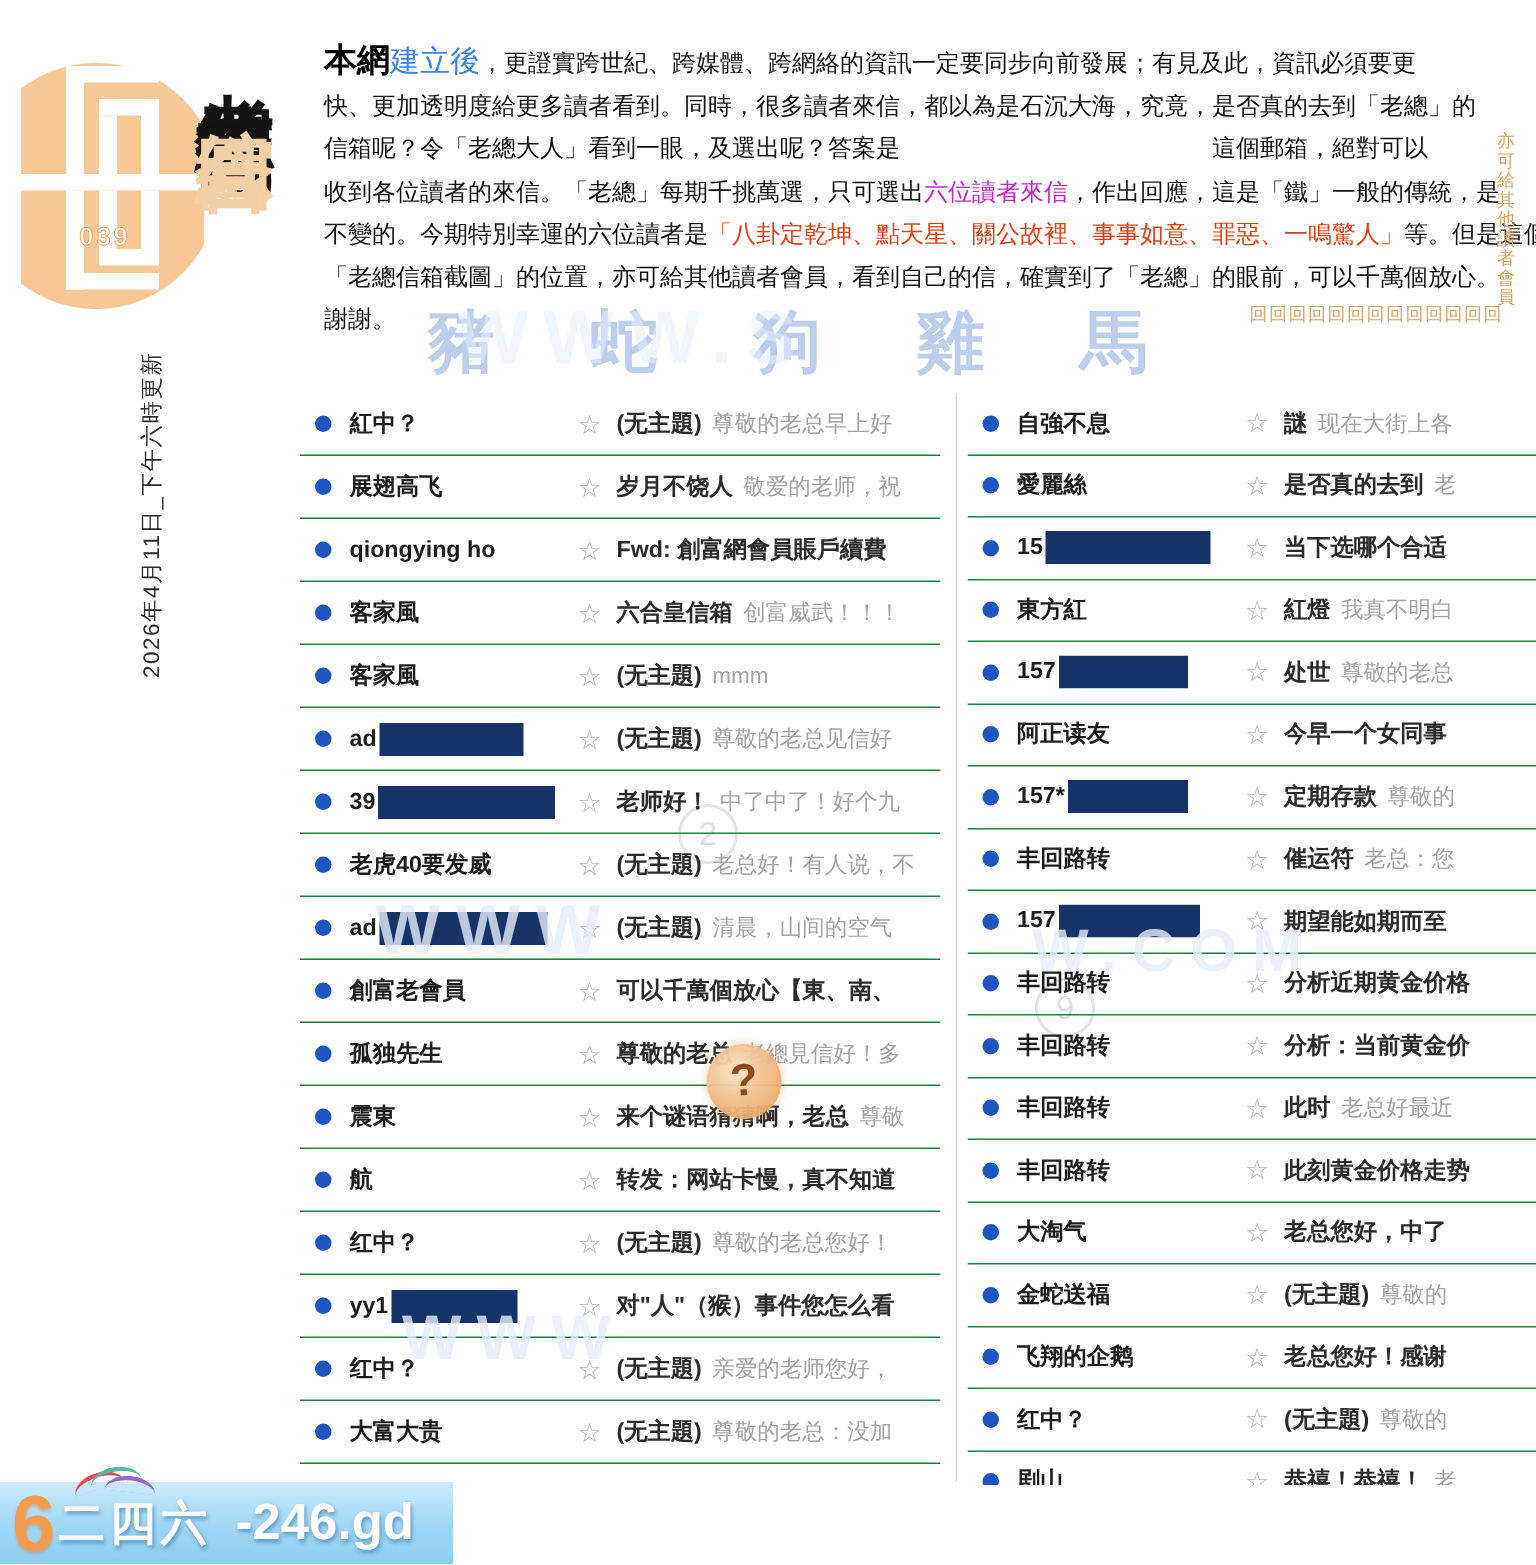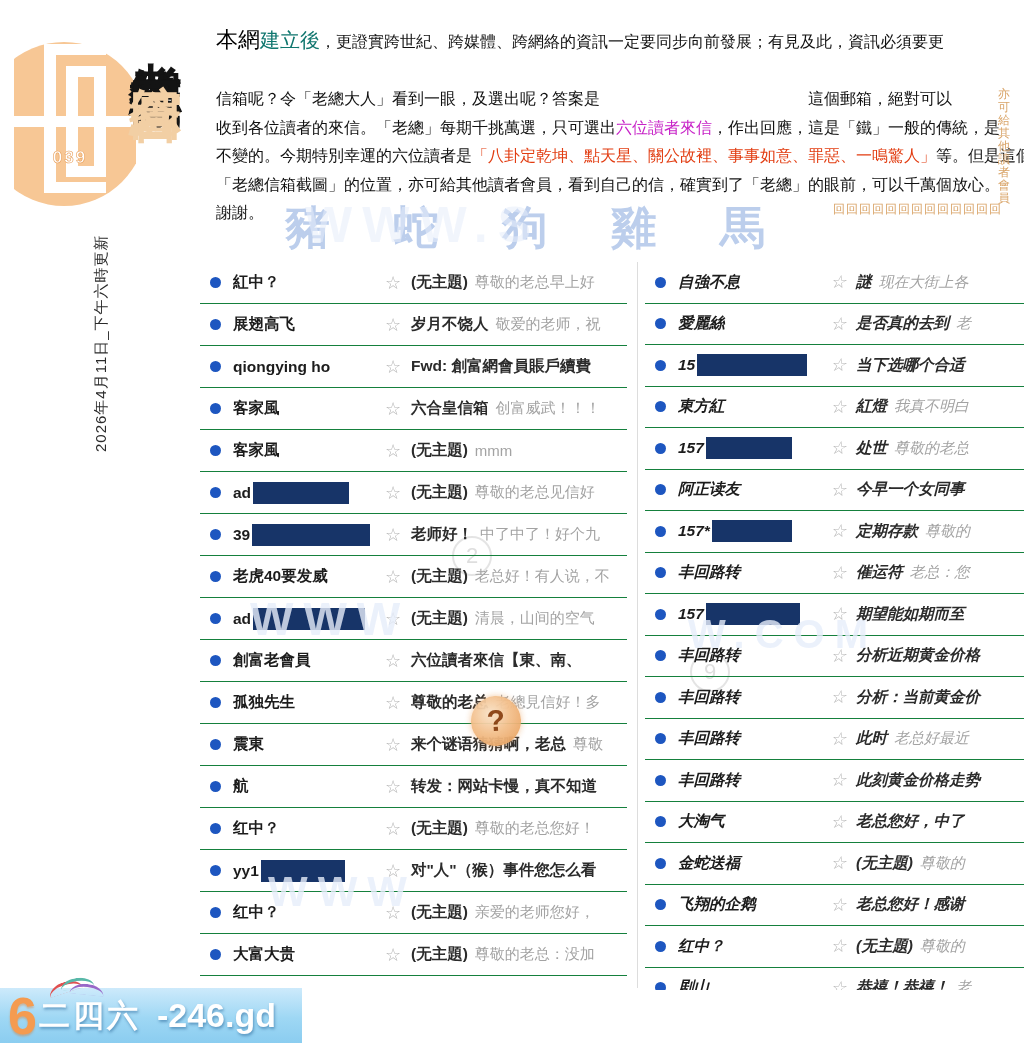--- a/index.html
+++ b/index.html
@@ -15,22 +15,22 @@
           font-family:"Liberation Serif",serif;font-weight:bold;
           font-size:52px;line-height:66px;letter-spacing:4px;color:#141414;}
   .vtitle .orange{color:#f2cfa4;}
   .vdate{position:absolute;left:92px;top:452px;transform:rotate(-90deg);
          transform-origin:left top;white-space:nowrap;
          font-size:15px;color:#2a2a2a;letter-spacing:1px;}
 
   
   .intro{position:absolute;left:216px;top:26px;width:800px;
          font-size:16px;line-height:28.5px;color:#111;white-space:nowrap;}
-  .intro .lead-b{font-size:22px;font-weight:normal;color:#000;}
-  .intro .lead-g{font-size:20px;color:#0f766e;}
+  .intro .lead-b{font-size:22px;font-weight:bold;color:#000;}
+  .intro .lead-g{font-size:20px;color:#3b82f6;}
   .intro .mag{color:#c723c7;text-align:right;}
   .intro .red{color:#e23d12;}
   .intro .gap{display:inline-block;width:208px;}
 
   
   .meander{position:absolute;color:#d9a468;font-size:12px;line-height:13px;
            letter-spacing:1px;user-select:none;}
   .meander.v{left:998px;top:88px;width:14px;word-break:break-all;}
   .meander.h{left:833px;top:203px;width:170px;}
 
@@ -51,21 +51,21 @@
   .badge.b9{left:690px;top:652px;}
 
   
   .mail-col{position:absolute;overflow:hidden;background:transparent;}
   .mail-col.left{left:200px;top:262px;width:427px;height:716px;}
   .mail-col.right{left:645px;top:262px;width:379px;height:728px;}
   .col-divider{position:absolute;left:637px;top:262px;width:1px;height:726px;background:#ddd;}
   .mail-row{display:flex;align-items:center;border-bottom:1px solid #15803d;
             overflow:hidden;white-space:nowrap;}
   .mail-col.left  .mail-row{height:41px;}
-  .mail-col.right .mail-row{height:40.5px;font-style:italic;}
+  .mail-col.right .mail-row{height:40.5px;}
   .dot{flex:0 0 11px;width:11px;height:11px;border-radius:50%;
        background:#1d56c0;margin:0 12px 0 10px;}
   .sender{flex:0 0 148px;width:148px;overflow:hidden;font-weight:bold;
           font-size:15.5px;color:#1c1c1c;display:flex;align-items:center;}
   .redact{display:inline-block;height:22px;background:#173468;margin-left:2px;}
   .star{flex:0 0 24px;color:#b5b5b5;font-size:18px;text-align:center;cursor:pointer;}
   .subj{font-weight:bold;font-size:15.5px;color:#2b2b2b;margin-left:6px;}
   .prev{font-size:15px;color:#a3a3a3;margin-left:7px;}
 
   
@@ -116,21 +116,21 @@
     </svg>
   </div>
 
   <div class="vtitle">
     <span>老總信箱截圖</span><span class="orange">綜合圖</span>
   </div>
   <div class="vdate">2026年4月11日_下午六時更新</div>
 
   <div class="intro">
     <span class="lead-b">本網</span><span class="lead-g">建立後</span><span>，更證實跨世紀、跨媒體、跨網絡的資訊一定要同步向前發展；有見及此，資訊必須要更</span><br>
-    <br>
+    <span>快、更加透明度給更多讀者看到。同時，很多讀者來信，都以為是石沉大海，究竟，是否真的去到「老總」的</span><br>
     <span>信箱呢？令「老總大人」看到一眼，及選出呢？答案是</span><span class="gap"></span><span>這個郵箱，絕對可以</span><br>
     <span>收到各位讀者的來信。「老總」每期千挑萬選，只可選出</span><span class="mag">六位讀者來信</span><span>，作出回應，這是「鐵」一般的傳統，是</span><br>
     <span>不變的。今期特別幸運的六位讀者是</span><span class="red">「八卦定乾坤、點天星、關公故裡、事事如意、罪惡、一鳴驚人」</span><span>等。但是這個</span><br>
     <span>「老總信箱截圖」的位置，亦可給其他讀者會員，看到自己的信，確實到了「老總」的眼前，可以千萬個放心。</span><br>
     <span>謝謝。</span>
   </div>
 
   <div class="meander v">亦可給其他讀者會員</div>
   <div class="meander h">回回回回回回回回回回回回回</div>
 
@@ -204,21 +204,21 @@
         <span class="dot"></span>
         <span class="sender">ad<span class="redact" style="width: 112px;"></span></span>
         <span class="star">☆</span>
         <span class="subj">(无主題)</span>
         <span class="prev">清晨，山间的空气</span>
       </div>
       <div class="mail-row">
         <span class="dot"></span>
         <span class="sender">創富老會員</span>
         <span class="star">☆</span>
-        <span class="subj">六位讀者來信【東、南、</span>
+        <span class="subj">可以千萬個放心【東、南、</span>
       </div>
       <div class="mail-row">
         <span class="dot"></span>
         <span class="sender">孤独先生</span>
         <span class="star">☆</span>
         <span class="subj">尊敬的老总</span>
         <span class="prev">老總見信好！多</span>
       </div>
       <div class="mail-row">
         <span class="dot"></span>

